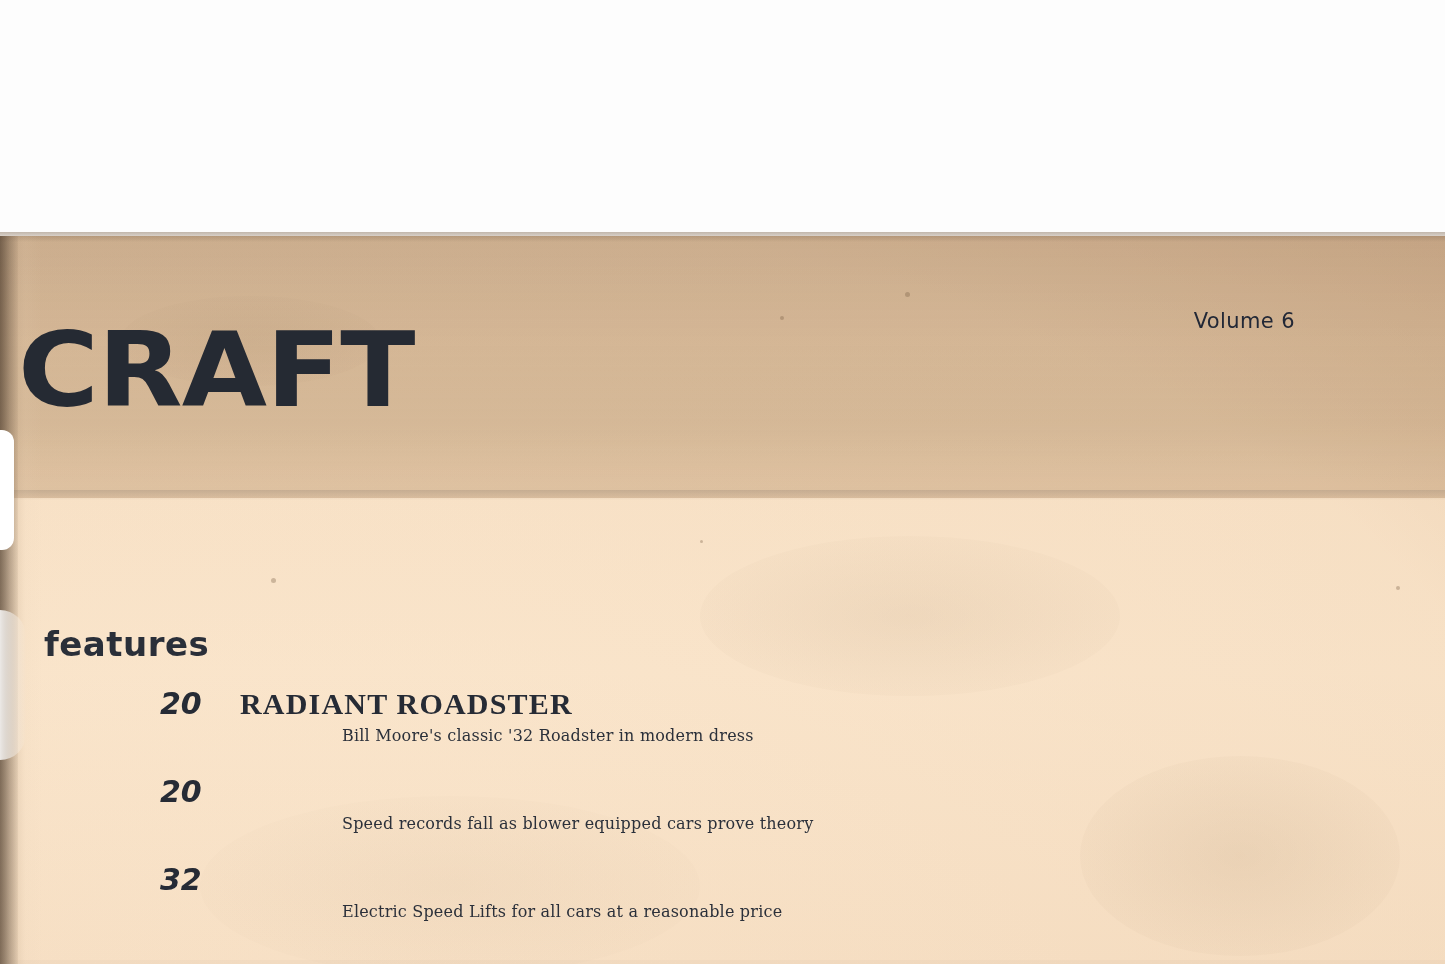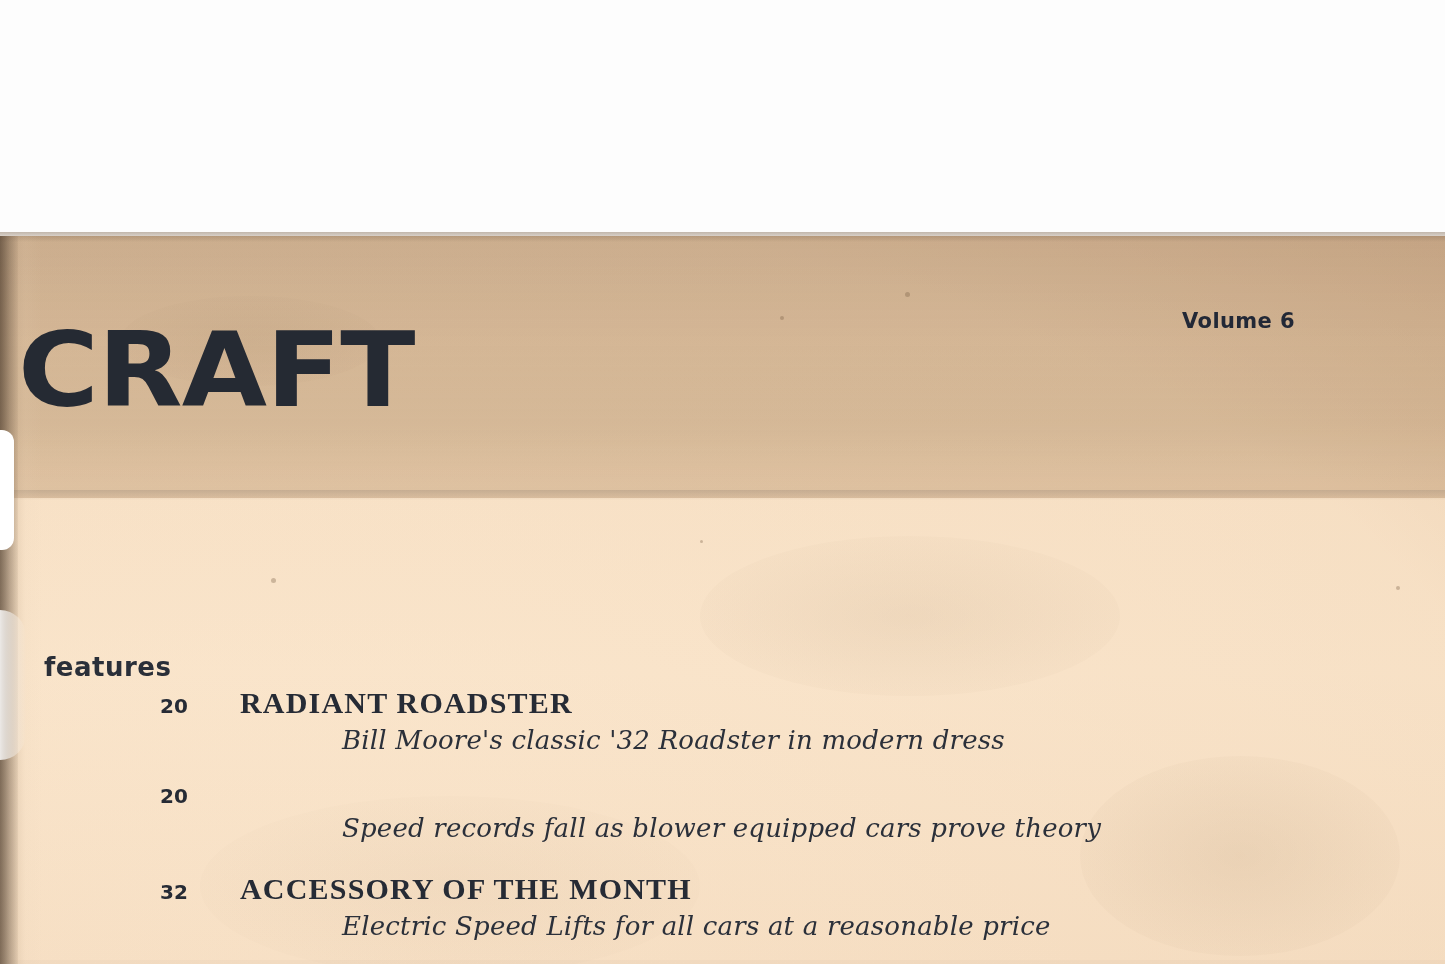--- a/index.html
+++ b/index.html
@@ -129,35 +129,35 @@
     transform: scaleX(1.06);
     transform-origin: left center;
   }
 
   .volume-block {
     position: absolute;
     right: 150px;
     top: 306px;
     text-align: center;
     font-family: "DejaVu Sans", sans-serif;
-    font-weight: 700;
+    font-weight: 400;
     font-size: 21px;
     line-height: 30px;
     color: #222836;
     letter-spacing: 0.4px;
   }
 
   
   .features-heading {
     position: absolute;
     left: 44px;
-    top: 652px;
-    font-family: "DejaVu Sans", sans-serif;
-    font-weight: 700;
-    font-size: 26px;
+    top: 624px;
+    font-family: "DejaVu Sans", sans-serif;
+    font-weight: 700;
+    font-size: 34px;
     color: #2a2f39;
     letter-spacing: 0.5px;
   }
 
   .toc {
     position: absolute;
     left: 160px;
     top: 686px;
     width: 1180px;
   }
@@ -167,36 +167,36 @@
   }
   .toc-line {
     display: flex;
     align-items: baseline;
   }
   .toc-page {
     width: 80px;
     flex: 0 0 80px;
     font-family: "DejaVu Sans", sans-serif;
     font-weight: 700;
-    font-size: 20px;
+    font-size: 30px;
     color: #262b35;
+    font-style: italic;
   }
   .toc-title {
     font-family: Liberation Serif, serif;
     font-weight: 700;
     font-size: 30px;
     letter-spacing: 1.2px;
     color: #262b35;
   }
   .toc-desc {
     margin-left: 182px;
     margin-top: 5px;
     font-family: "DejaVu Serif", serif;
-    font-style: italic;
-    font-size: 26px;
+    font-size: 16px;
     color: #2b303a;
     letter-spacing: 0.2px;
   }
 
   
   .bottom-cut {
     position: absolute;
     left: 0;
     bottom: 0;
     width: 1445px;
@@ -256,21 +256,20 @@
     <div class="toc-entry">
       <div class="toc-line">
         <span class="toc-page">20</span>
       </div>
       <div class="toc-desc">Speed records fall as blower equipped cars prove theory</div>
     </div>
 
     <div class="toc-entry">
       <div class="toc-line">
         <span class="toc-page">32</span>
-        <span class="toc-title">ACCESSORY OF THE MONTH</span>
       </div>
       <div class="toc-desc">Electric Speed Lifts for all cars at a reasonable price</div>
     </div>
 
   </div>
 
   <div class="bottom-cut"></div>
 </div>
 
 </body></html>

